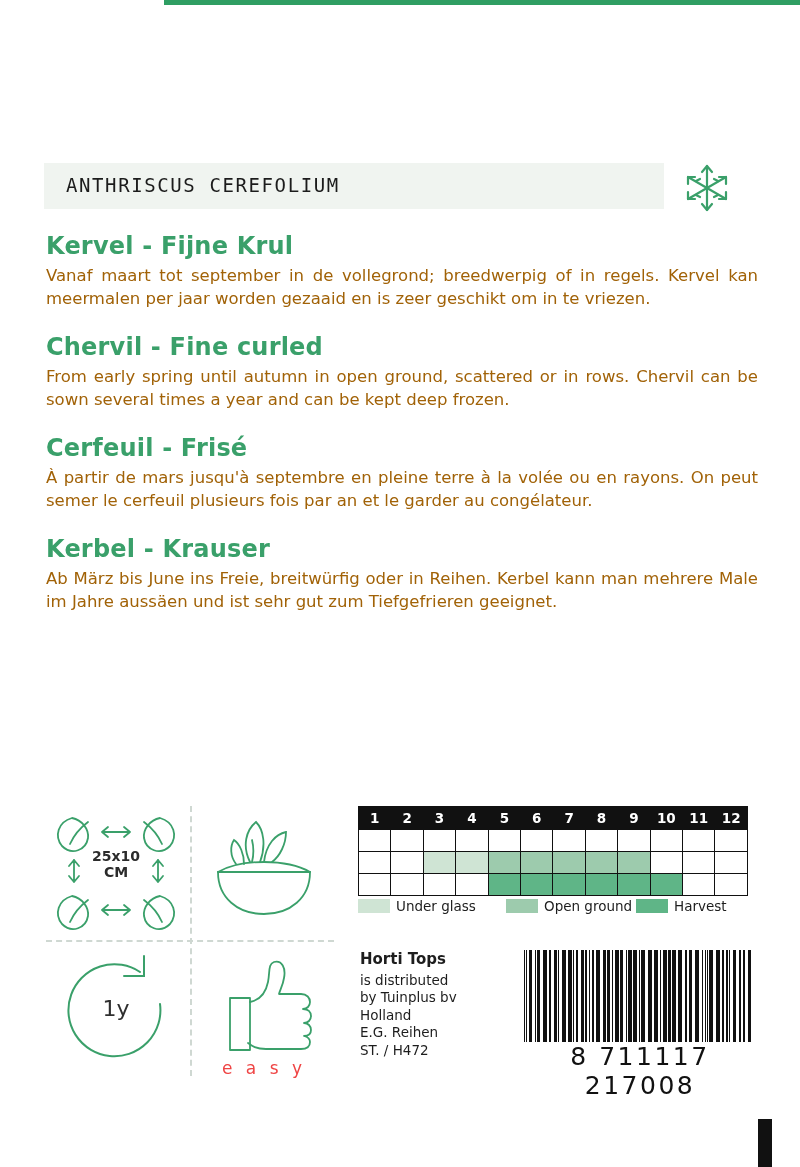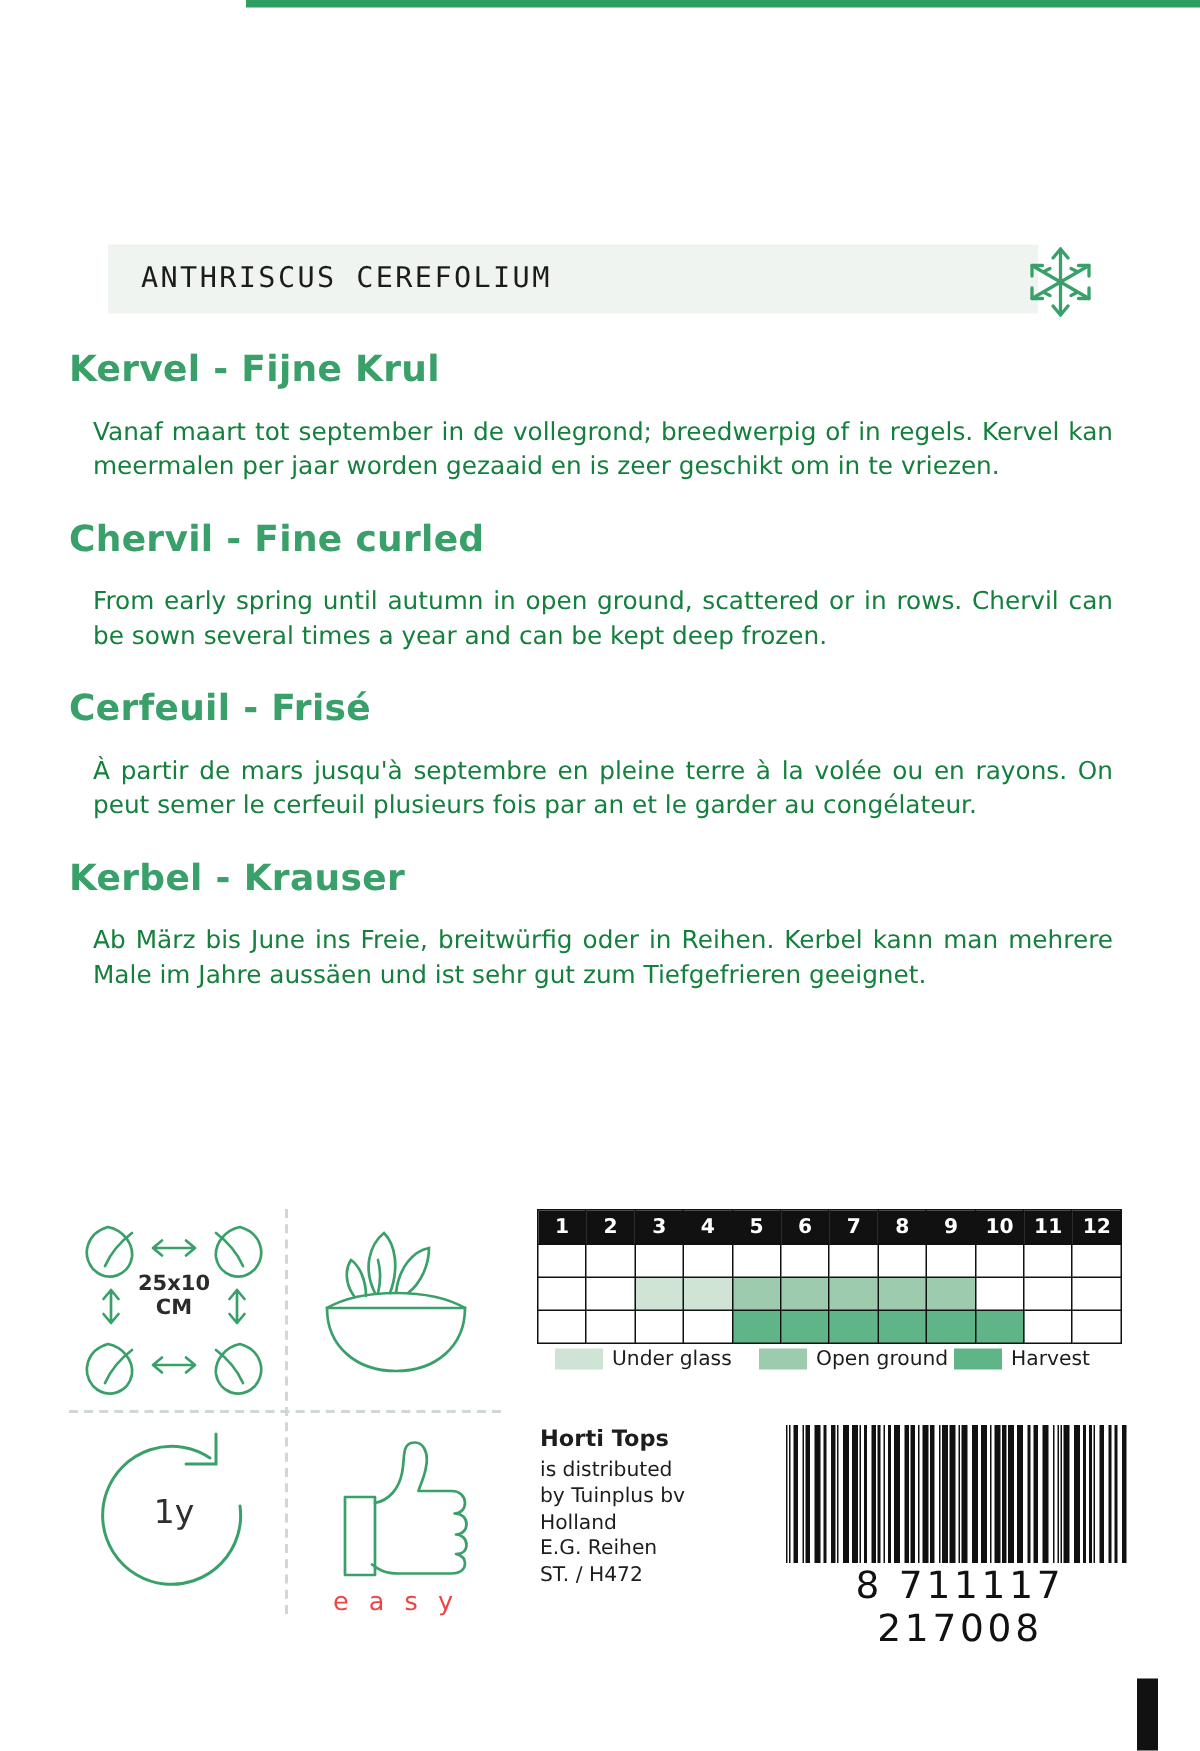--- a/index.html
+++ b/index.html
@@ -42,21 +42,20 @@
   }
 
   
   .title-band {
     position: absolute;
     left: 44px;
     top: 163px;
     width: 620px;
     height: 46px;
     background: #f0f4f0;
-    margin-left: 28px;
   }
   .title-band .latin {
     position: absolute;
     left: 22px;
     top: 11px;
     font-family: "DejaVu Sans Mono", monospace;
     font-size: 19px;
     letter-spacing: 1.6px;
     color: #1c1c1c;
     white-space: nowrap;
@@ -83,23 +82,23 @@
   .lang-name {
     font-size: 24px;
     font-weight: bold;
     color: #3aa06a;
     margin: 0 0 4px 0;
     letter-spacing: 0.2px;
   }
   .lang-text {
     font-size: 16.5px;
     line-height: 1.42;
-    color: #15803d;
+    color: #a16207;
     text-align: justify;
-    margin: 16px;
+    margin: 0;
     max-width: 712px;
   }
   .lang-block.b1 { margin-bottom: 22px; }
   .lang-block.b2 { margin-bottom: 22px; }
   .lang-block.b3 { margin-bottom: 22px; }
 
   
   .icon-grid {
     position: absolute;
     left: 44px;
@@ -207,21 +206,21 @@
     display: flex;
     align-items: center;
     gap: 6px;
     white-space: nowrap;
   }
   .legend .sw {
     width: 32px;
     height: 14px;
     display: inline-block;
   }
-  .legend .i1 { left: 12px; }
+  .legend .i1 { left: 0; }
   .legend .i2 { left: 148px; }
   .legend .i3 { left: 278px; }
 
   
   .brand {
     position: absolute;
     left: 360px;
     top: 950px;
     width: 150px;
     font-size: 13.5px;

